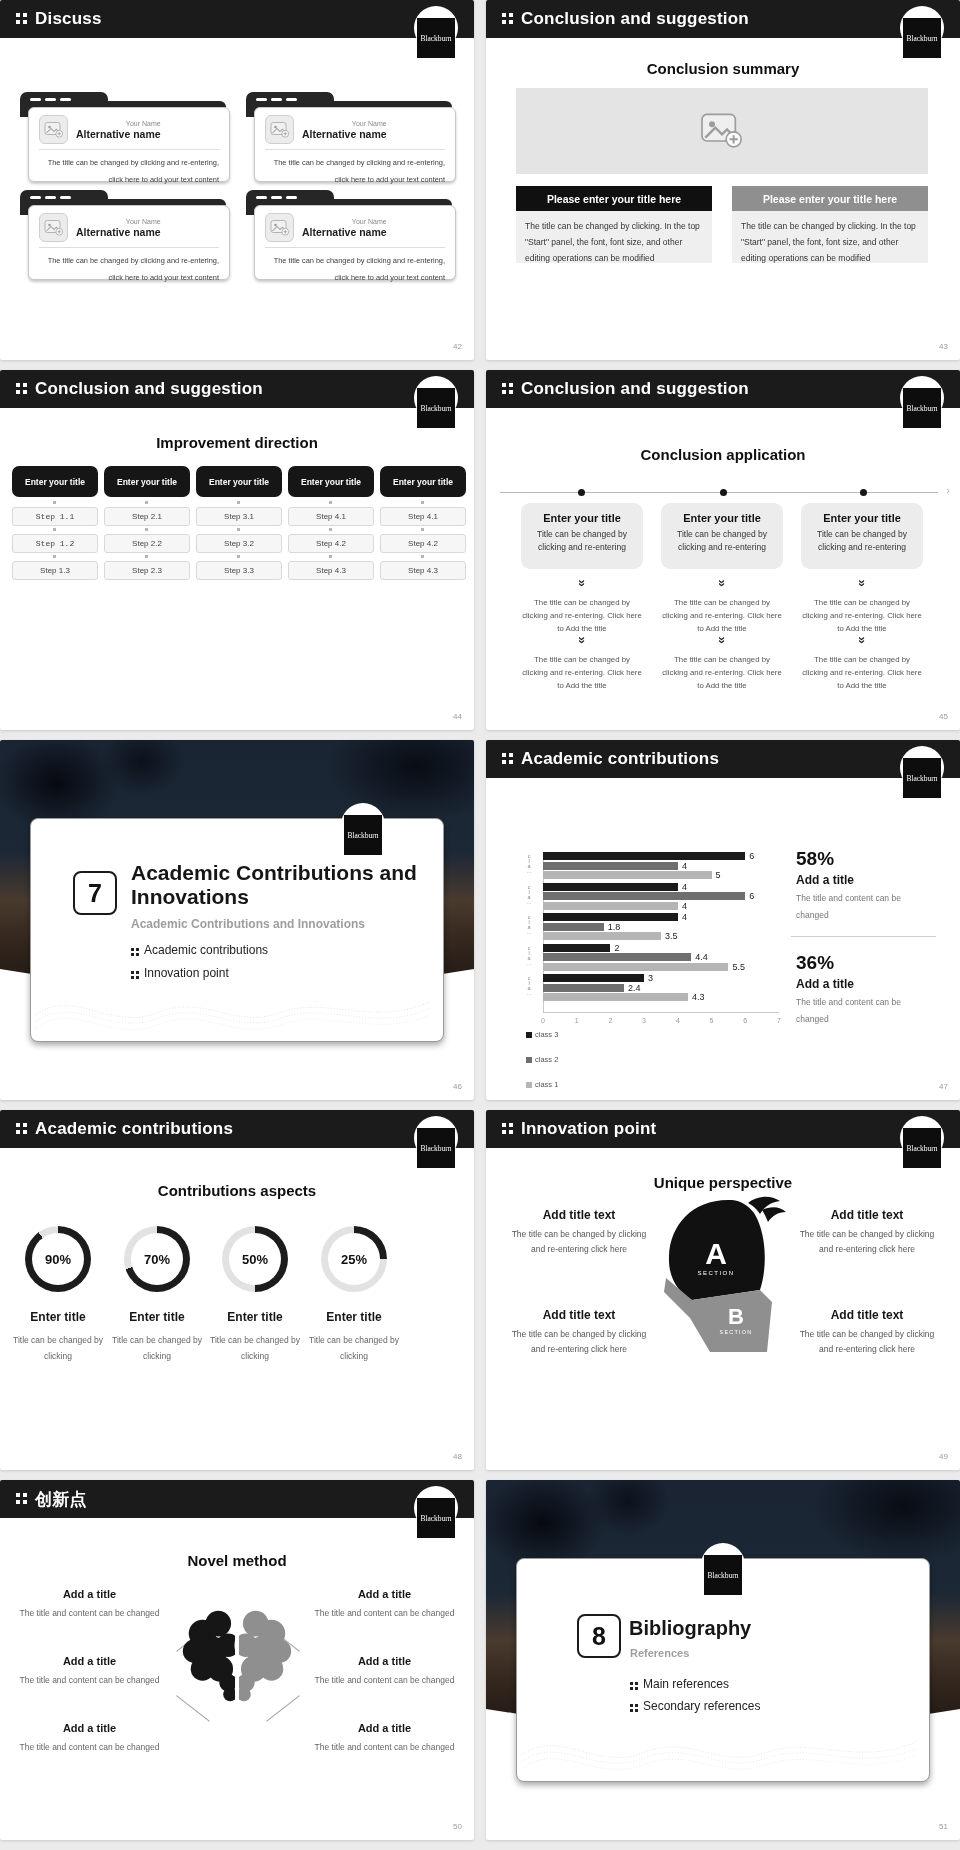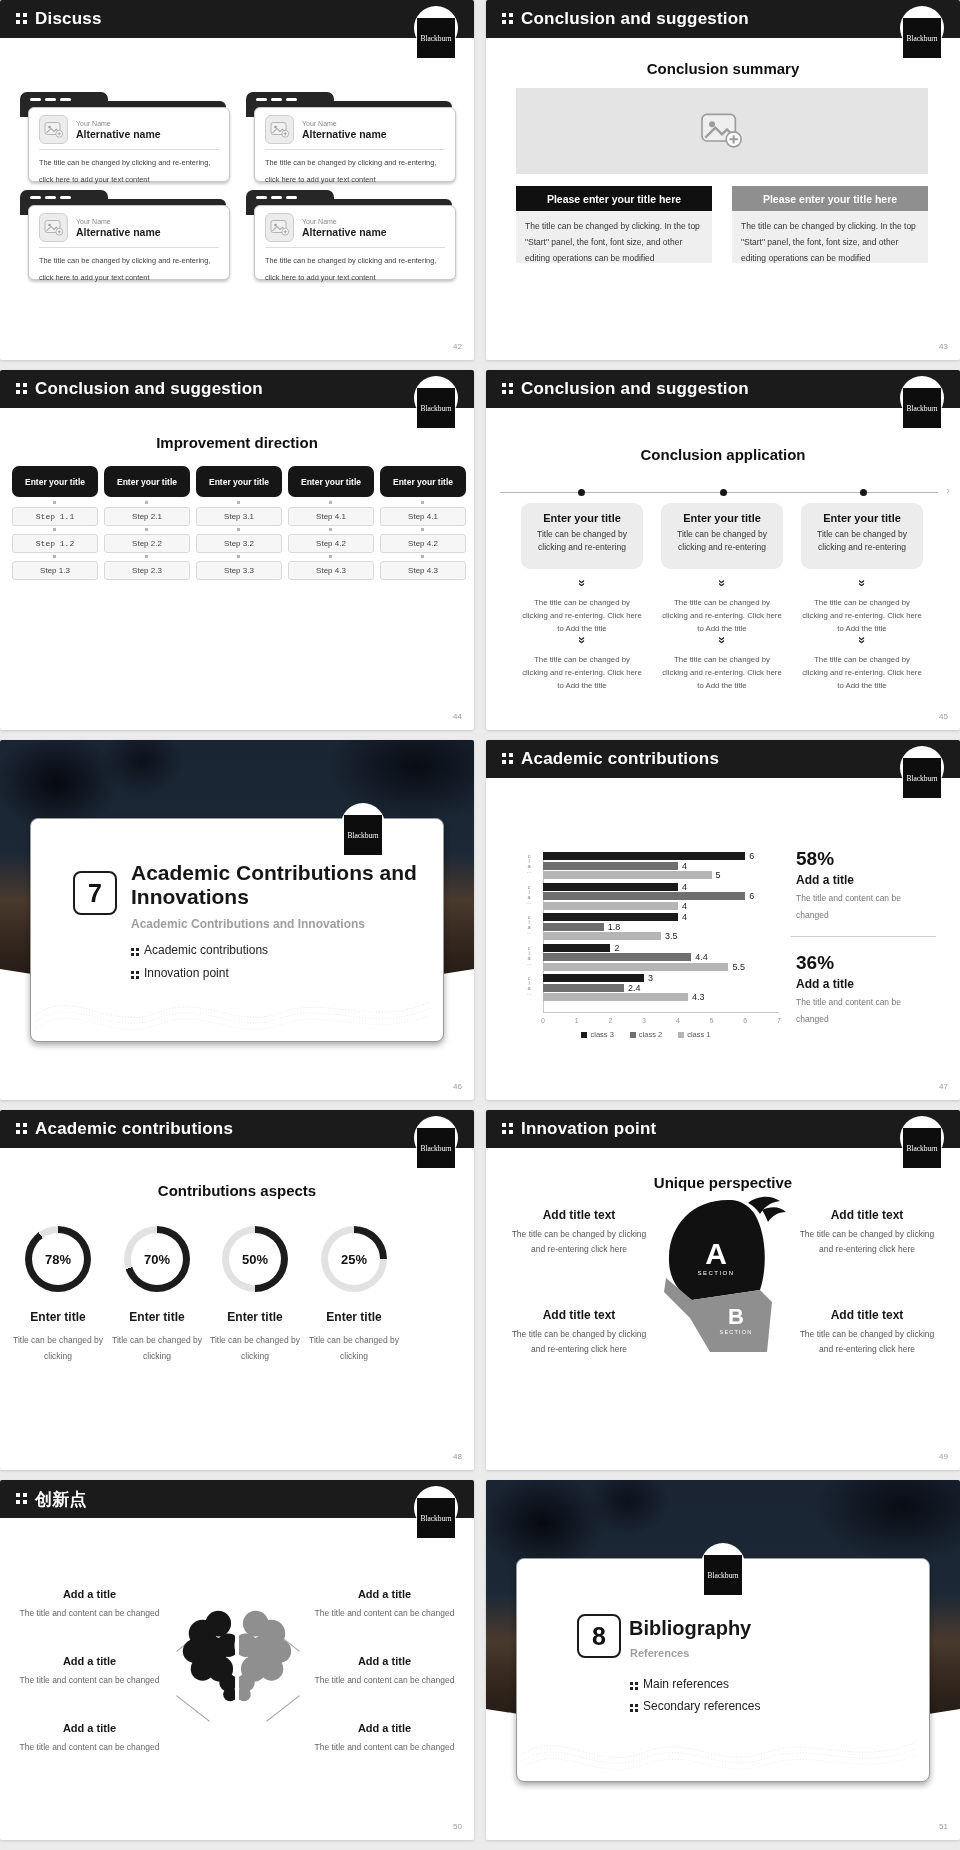--- a/index.html
+++ b/index.html
@@ -10,21 +10,21 @@
   .qd{display:inline-block;width:4px;height:4px;background:currentColor;box-shadow:0 7px 0 currentColor,7px 0 0 currentColor,7px 7px 0 currentColor;margin-right:15px;transform:translateY(-4px);}
   .qd.small{width:3px;height:3px;box-shadow:0 5px 0 currentColor,5px 0 0 currentColor,5px 5px 0 currentColor;margin-right:10px;transform:translateY(-3px);}
   
   .badge{position:absolute;width:44px;height:58px;z-index:6;}
   .badge .arc{position:absolute;top:0;left:0;width:44px;height:44px;border-radius:50%;background:#fff;}
   .badge .sq{position:absolute;top:12px;left:3px;width:38px;height:40px;background:#0d0d0d;color:#fff;display:flex;align-items:center;justify-content:center;font-family:"Liberation Serif",serif;font-size:7.5px;}
   .hdr-badge{top:6px;right:16px;}
   .stitle{position:absolute;left:0;right:0;text-align:center;font-weight:bold;font-size:15px;color:#101010;}
   .pnum{position:absolute;right:12px;bottom:9px;font-size:8px;color:#9c9c9c;}
   
-  .win{position:absolute;width:210px;height:90px;}
+  .win{position:absolute;width:210px;height:90px;text-align:right;}
   .win .tab{position:absolute;top:0;left:0;width:88px;height:18px;background:#262626;border-radius:7px 7px 0 0;}
   .win .tab::before{content:"";position:absolute;top:6px;left:10px;width:11px;height:3px;background:#fff;border-radius:2px;box-shadow:15px 0 0 #fff,30px 0 0 #fff;}
   .win .back{position:absolute;top:9px;left:0;right:4px;height:16px;background:#262626;border-radius:0 6px 0 0;}
   .win .body{position:absolute;top:15px;left:8px;right:0;bottom:0;background:#fff;border:1px solid #c7c7c7;border-radius:6px;box-shadow:0 2px 3px rgba(0,0,0,.22);padding:7px 10px 4px;box-sizing:border-box;}
   .prof{display:flex;gap:8px;align-items:center;border-bottom:1px solid #ddd;padding-bottom:5px;}
   .picwrap{width:27px;height:27px;background:#ececec;border:1px solid #cfcfcf;border-radius:6px;display:flex;align-items:center;justify-content:center;flex:0 0 auto;}
   .pname{font-size:7px;color:#8a8a8a;}
   .aname{font-size:10.5px;font-weight:bold;color:#1c1c1c;margin-top:1px;}
   .cardtext{font-size:7.4px;color:#3c3c3c;line-height:2.3;margin-top:4px;}
   
@@ -64,21 +64,21 @@
   .dbullet{position:absolute;font-size:12px;color:#222;}
   .wave{position:absolute;left:4px;right:4px;bottom:2px;height:66px;opacity:.9;}
   
   .chartbox{position:absolute;left:24px;top:112px;width:280px;height:170px;}
   .bar{position:absolute;height:8px;}
   .bval{position:absolute;font-size:9px;color:#222;}
   .cat{position:absolute;left:16px;font-size:5.5px;color:#8a8a8a;writing-mode:vertical-rl;text-orientation:upright;letter-spacing:-1px;height:26px;overflow:hidden;}
   .xaxis{position:absolute;top:160px;height:1px;background:#c9c9c9;}
   .yaxis{position:absolute;left:33px;top:0;width:1px;height:161px;background:#c9c9c9;}
   .tick{position:absolute;top:165px;font-size:7px;color:#999;}
-  .legend{position:absolute;left:40px;top:290px;width:240px;display:flex;justify-content:center;gap:16px;font-size:7.5px;color:#555;}
+  .legend{position:absolute;left:40px;top:290px;width:240px;display:flex;justify-content:center;gap:16px;font-size:7.5px;color:#555;flex-direction:column;}
   .litem{display:flex;align-items:center;gap:3px;}
   .lsq{display:inline-block;width:6px;height:6px;}
   .statv{position:absolute;font-size:19px;font-weight:bold;color:#111;}
   .statt{position:absolute;font-size:12px;font-weight:bold;color:#161616;}
   .statd{position:absolute;font-size:8.5px;color:#777;line-height:2;width:130px;}
   .stathr{position:absolute;width:145px;height:1px;background:#cfcfcf;}
   
   .donut{position:absolute;top:116px;width:66px;height:66px;border-radius:50%;display:flex;align-items:center;justify-content:center;}
   .donut::before{content:"";position:absolute;inset:7px;background:#fff;border-radius:50%;}
   .dval{position:relative;font-size:13px;font-weight:bold;color:#111;z-index:2;}
@@ -420,21 +420,21 @@
         <span class="qd"></span>
         <span>Academic contributions</span>
       </div>
     <div class="badge hdr-badge">
         <span class="arc"></span>
         <span class="sq">Blackburn</span>
       </div>
     <div class="stitle" style="top:72px;">Contributions aspects</div>
 
     <div class="donut" style="left: 25px; background: conic-gradient(rgb(28, 28, 28) 0deg, rgb(28, 28, 28) 90%, rgb(226, 226, 226) 90%, rgb(226, 226, 226) 100%);">
-        <span class="dval">78%</span>
+        <span class="dval">90%</span>
       </div>
     <div class="donut" style="left: 124px; background: conic-gradient(rgb(28, 28, 28) 0deg, rgb(28, 28, 28) 70%, rgb(226, 226, 226) 70%, rgb(226, 226, 226) 100%);">
         <span class="dval">70%</span>
       </div>
     <div class="donut" style="left: 222px; background: conic-gradient(rgb(28, 28, 28) 0deg, rgb(28, 28, 28) 50%, rgb(226, 226, 226) 50%, rgb(226, 226, 226) 100%);">
         <span class="dval">50%</span>
       </div>
     <div class="donut" style="left: 321px; background: conic-gradient(rgb(28, 28, 28) 0deg, rgb(28, 28, 28) 25%, rgb(226, 226, 226) 25%, rgb(226, 226, 226) 100%);">
         <span class="dval">25%</span>
       </div>
@@ -488,20 +488,21 @@
 
   <section class="slide">
     <div class="hbar">
         <span class="qd"></span>
         <span>创新点</span>
       </div>
     <div class="badge hdr-badge">
         <span class="arc"></span>
         <span class="sq">Blackburn</span>
       </div>
+    <div class="stitle" style="top:72px;">Novel method</div>
 
     <div class="blk2-t" style="left:12px;top:108px;">Add a title</div>
     <div class="blk2-d" style="left:12px;top:126px;">The title and content can be changed</div>
     <div class="blk2-t" style="left:12px;top:175px;">Add a title</div>
     <div class="blk2-d" style="left:12px;top:193px;">The title and content can be changed</div>
     <div class="blk2-t" style="left:12px;top:242px;">Add a title</div>
     <div class="blk2-d" style="left:12px;top:260px;">The title and content can be changed</div>
     <div class="blk2-t" style="left:307px;top:108px;">Add a title</div>
     <div class="blk2-d" style="left:307px;top:126px;">The title and content can be changed</div>
     <div class="blk2-t" style="left:307px;top:175px;">Add a title</div>

